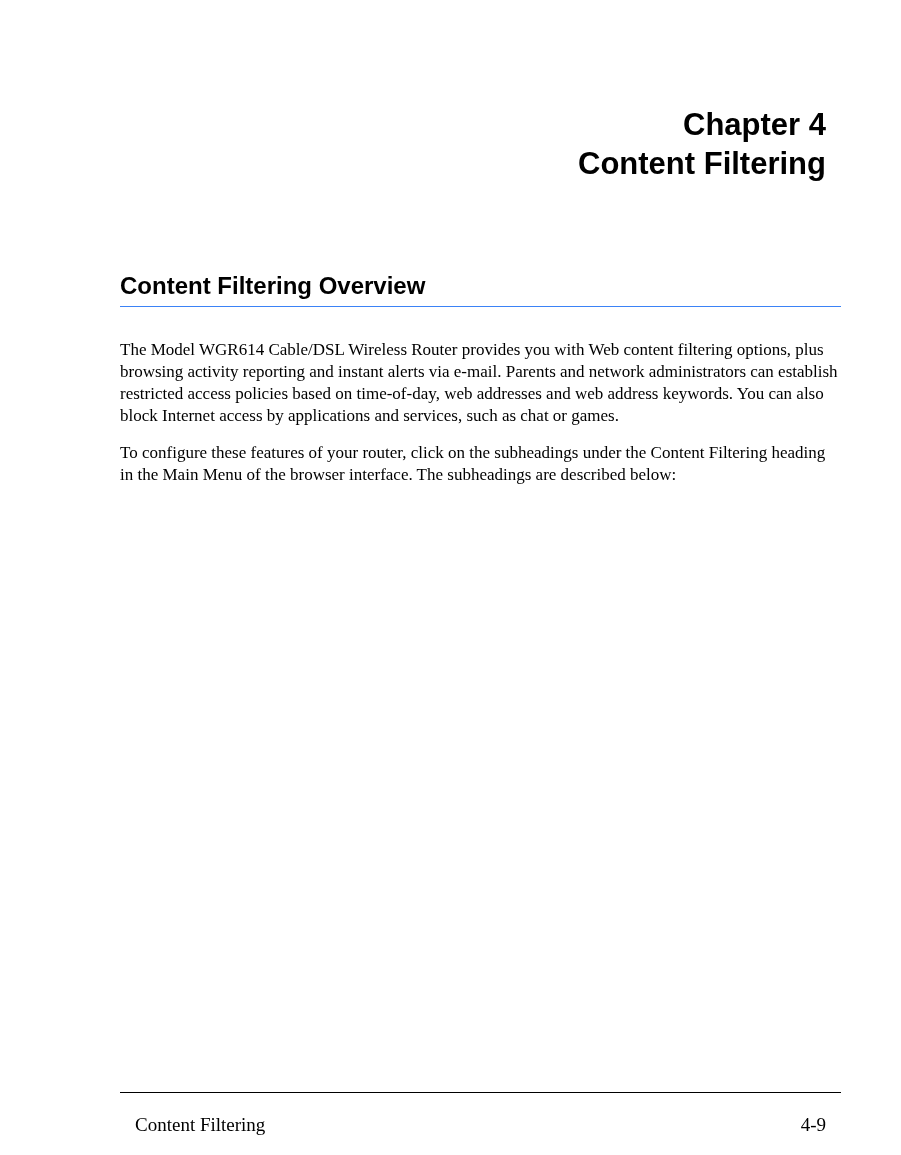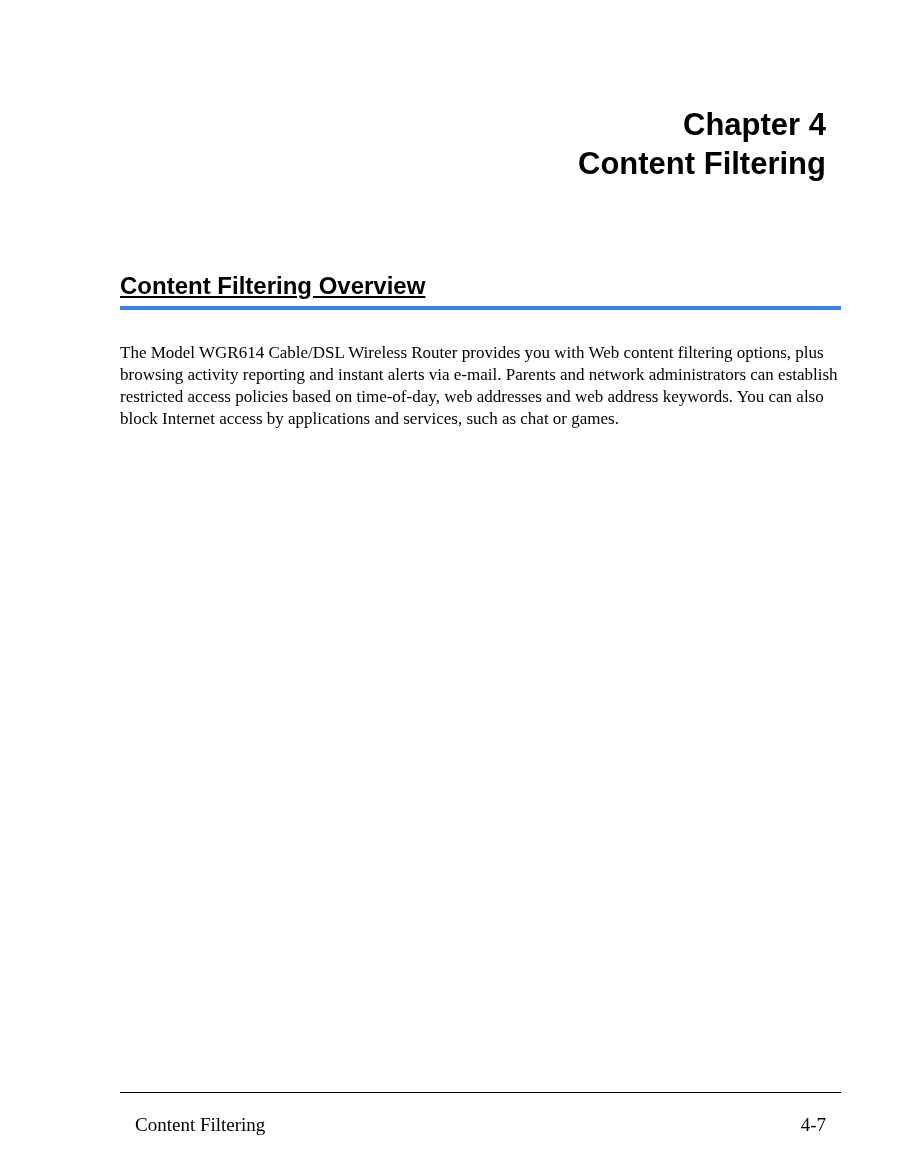--- a/index.html
+++ b/index.html
@@ -31,23 +31,22 @@
     .intro-para {
       font-size: 20px;
       line-height: 1.3;
       margin-bottom: 30px;
     }
     .section-heading {
       font-family: Arial, Helvetica, sans-serif;
       font-weight: bold;
       font-size: 24px;
       padding-bottom: 6px;
-      border-bottom: 4px solid #3b82f6;
+      border-bottom: 1px solid #3b82f6;
       margin-bottom: 32px;
-      text-decoration: underline;
     }
     .body-para {
       font-size: 17px;
       line-height: 1.3;
       margin-bottom: 8px;
     }
     .footer {
       position: absolute;
       left: 60px;
       right: 60px;
@@ -66,18 +65,19 @@
 <div class="page">
   <h1 class="chapter-title">
     <span>Chapter 4</span><br>
     <span>Content Filtering</span>
   </h1>
 
 
   <h2 class="section-heading">Content Filtering Overview</h2>
 
   <p class="body-para">The Model WGR614 Cable/DSL Wireless Router provides you with Web content filtering options, plus browsing activity reporting and instant alerts via e-mail. Parents and network administrators can establish restricted access policies based on time-of-day, web addresses and web address keywords. You can also block Internet access by applications and services, such as chat or games.</p>
+  <p class="body-para">To configure these features of your router, click on the subheadings under the Content Filtering heading in the Main Menu of the browser interface. The subheadings are described below:</p>
 
   <div class="footer">
     <span>Content Filtering</span>
-    <span>4-7</span>
+    <span>4-9</span>
   </div>
 </div>
 
 </body></html>

